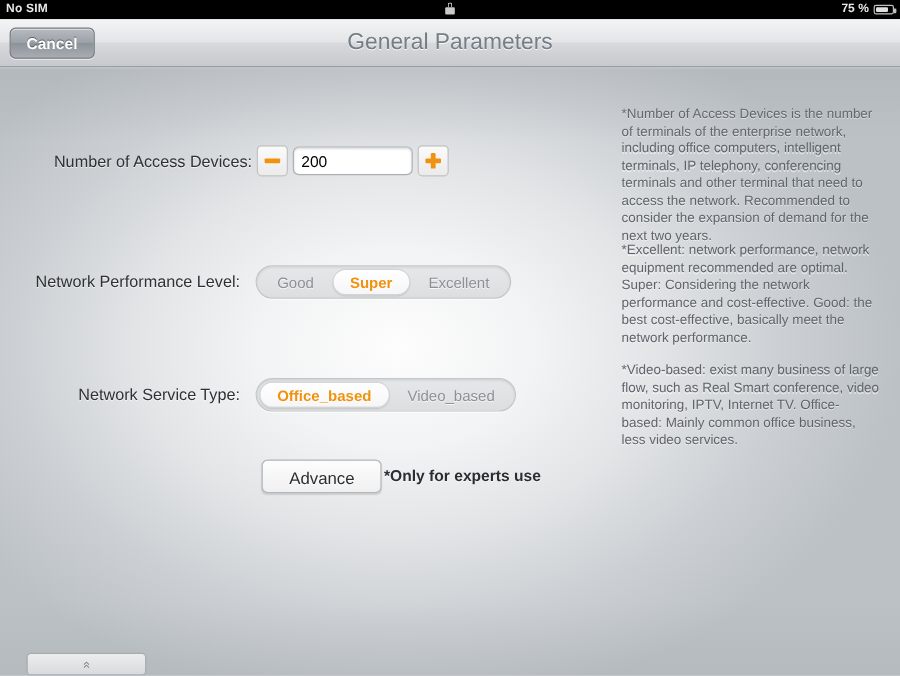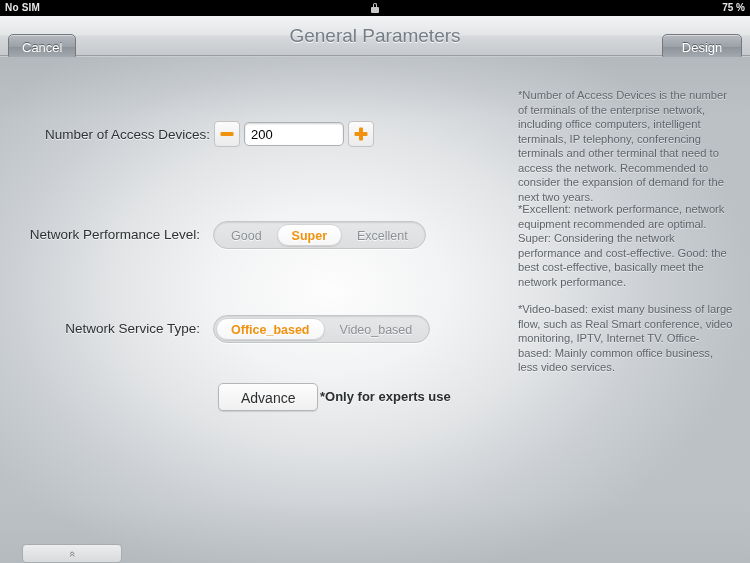--- a/index.html
+++ b/index.html
@@ -66,21 +66,20 @@
     background: #c9c9c9;
     border-radius: 1px;
   }
   .status-right {
     position: absolute;
     right: 5px; top: 0;
     display: flex;
     align-items: center;
     height: 16px;
     gap: 4px;
-    flex-direction: column;
   }
   .battery {
     position: relative;
     width: 17px; height: 8px;
     border: 1px solid #c0c0c0;
     border-radius: 2px;
     box-sizing: border-box;
   }
   .battery::after {
     content: "";
@@ -114,27 +113,27 @@
     left: 0; right: 0; top: 0;
     height: 40px;
     line-height: 40px;
     text-align: center;
     font-size: 19px;
     color: #757d86;
     text-shadow: 0 1px 0 rgba(255,255,255,0.85);
   }
   .nav-btn {
     position: absolute;
-    top: 18px;
+    top: 7px;
     height: 26px;
     line-height: 26px;
     padding: 0 13px;
     border-radius: 5px;
     font-size: 13px;
-    font-weight: normal;
+    font-weight: bold;
     color: #ffffff;
     text-shadow: 0 -1px 0 rgba(0,0,0,0.45);
     background: linear-gradient(to bottom, #b7bbc0 0%, #9ba0a7 50%, #8d939a 51%, #a8adb3 100%);
     border: 1px solid #75797f;
     box-shadow: inset 0 1px 0 rgba(255,255,255,0.45), 0 1px 0 rgba(255,255,255,0.5);
     box-sizing: border-box;
     cursor: pointer;
     white-space: nowrap;
   }
   .nav-btn.cancel { left: 8px; }
@@ -324,21 +323,20 @@
       <span>75 %</span>
       <span class="battery">
           <span class="fill"></span>
         </span>
     </span>
   </div>
 
   <div class="nav-bar">
     <div class="nav-btn cancel">Cancel</div>
     <div class="nav-title">General Parameters</div>
-    <div class="nav-btn design">Design</div>
   </div>
 
   <div class="content">
 
     <div class="row-label" style="left:0px; top:70px; width:210px;">Number of Access Devices:</div>
     <div class="stepper" style="left:214px; top:64px;">
       <div class="step-btn">
         <span class="h"></span>
       </div>
       <input class="num-field" type="text" value="200" style="">

